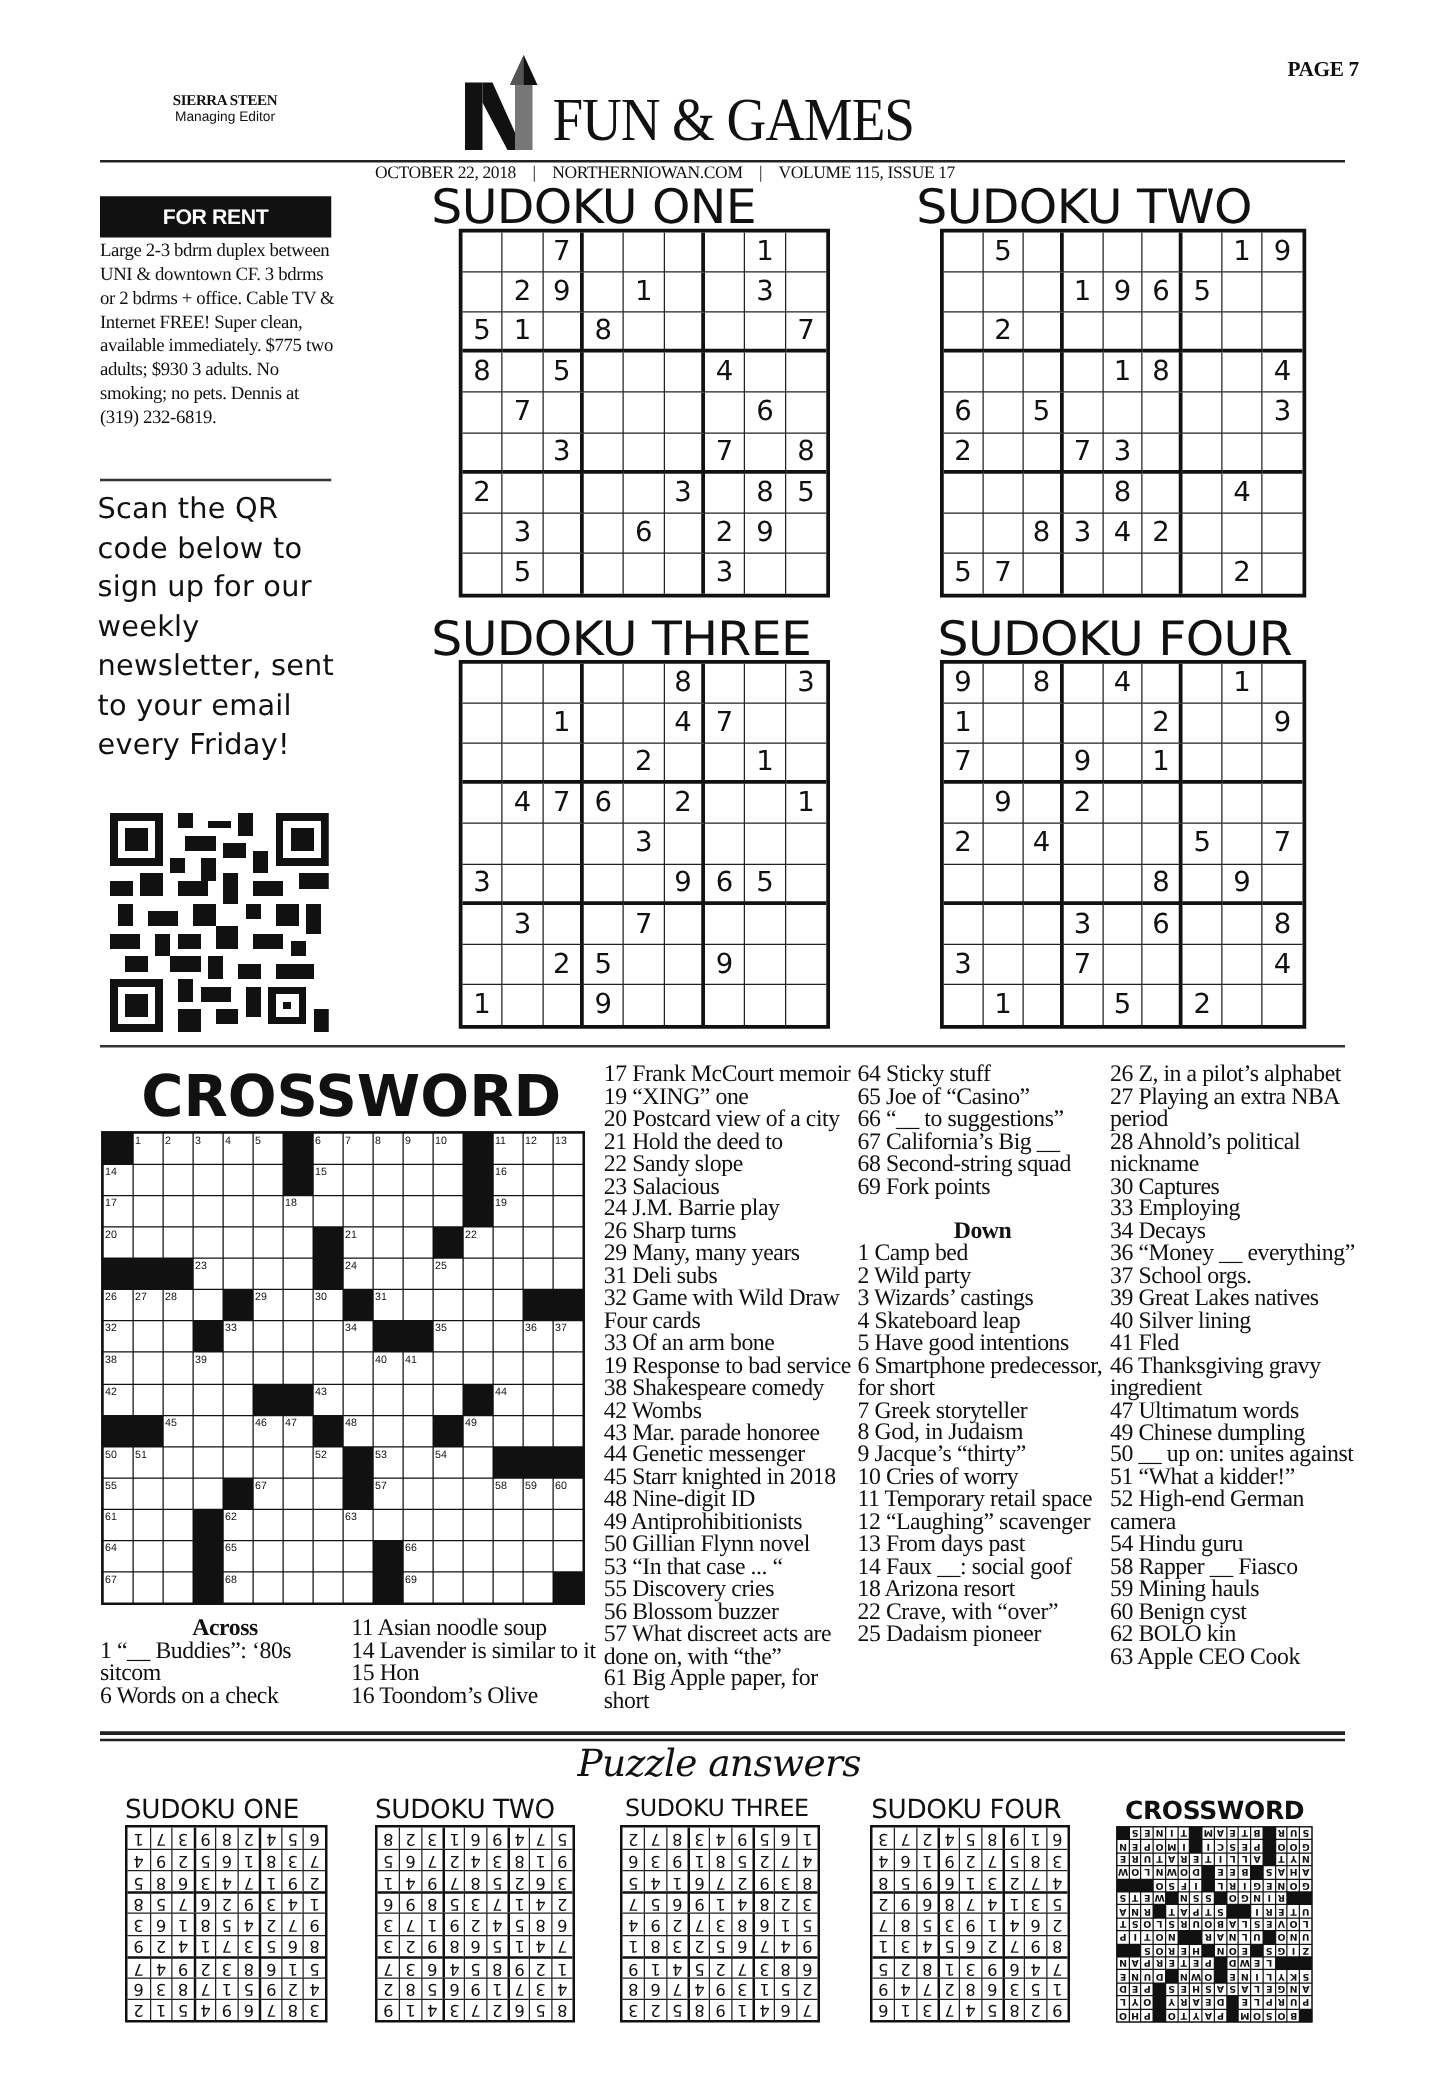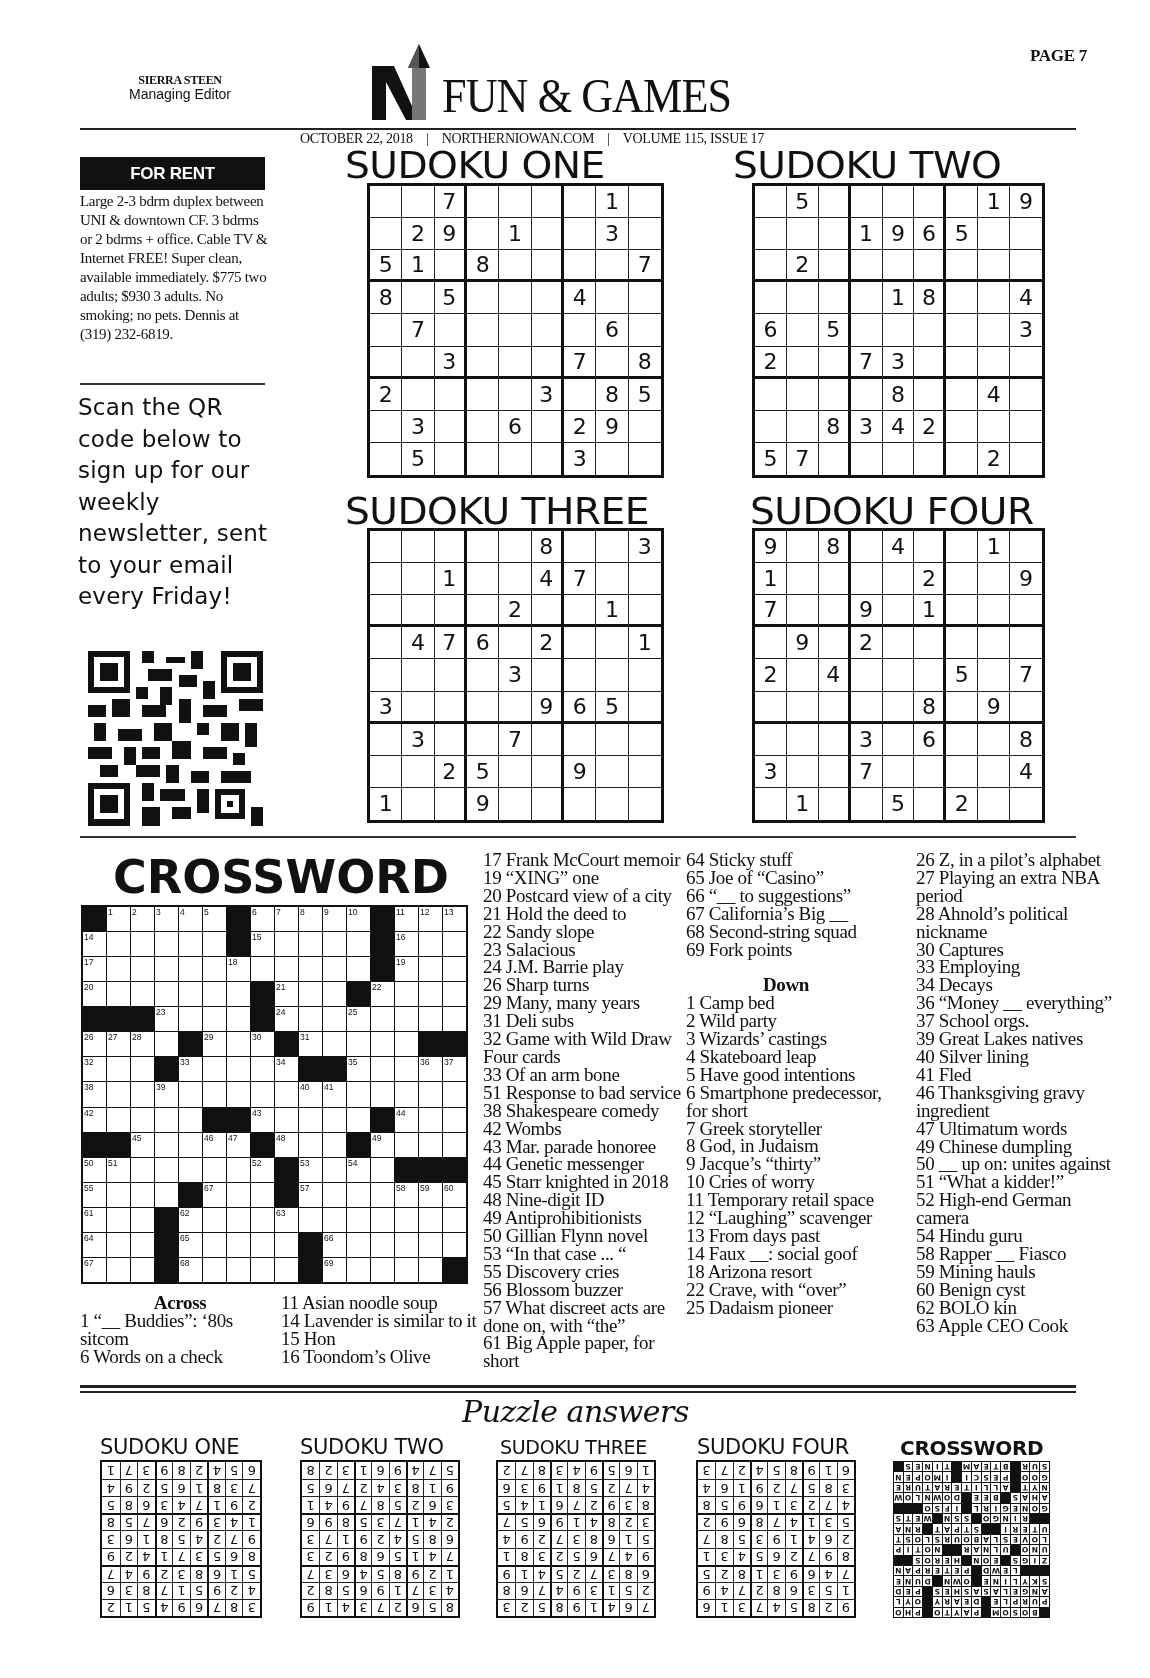--- a/index.html
+++ b/index.html
@@ -1,21 +1,21 @@
 <!DOCTYPE html>
 <html><head>
 <meta charset="utf-8">
 <style>
   html,body{margin:0;padding:0;background:#fff;}
   body{width:1150px;height:1678px;position:relative;overflow:hidden;color:#111;font-family:"Liberation Serif",serif;}
   .abs{position:absolute;}
   
   .editor{left:120px;top:73px;width:120px;text-align:center;line-height:14px;}
   .editor .name{font-family:"Liberation Serif",serif;font-weight:bold;font-size:12px;letter-spacing:-0.3px;}
-  .editor .role{font-family:"Liberation Sans",sans-serif;font-size:14px;}
+  .editor .role{font-family:"Liberation Sans",sans-serif;font-size:11px;}
   .logo{left:372px;top:42px;width:60px;height:78px;}
   .masthead{left:442px;top:70px;font-size:49px;line-height:52px;letter-spacing:-1px;transform:scaleX(0.9);transform-origin:left top;white-space:nowrap;}
   .pagenum{left:1030px;top:46px;font-size:17px;font-weight:bold;letter-spacing:-0.3px;}
   .rule-top{left:80px;top:128px;width:996px;height:2px;background:#222;}
   .dateline{left:300px;top:131px;font-size:14px;white-space:nowrap;letter-spacing:-0.3px;}
   .dateline .sep{padding:0 10px;}
   
   .rent-head{left:80px;top:157px;width:185px;height:33px;background:#111;color:#fff;font-family:"Liberation Sans",sans-serif;font-weight:bold;font-size:17px;line-height:33px;text-align:center;letter-spacing:-0.3px;}
   .rent-body{left:80px;top:192px;width:190px;font-size:15px;line-height:19px;letter-spacing:-0.3px;}
   .rent-body b{font-weight:normal;}
@@ -882,21 +882,21 @@
     <div>20 Postcard view of a city</div>
     <div>21 Hold the deed to</div>
     <div>22 Sandy slope</div>
     <div>23 Salacious</div>
     <div>24 J.M. Barrie play</div>
     <div>26 Sharp turns</div>
     <div>29 Many, many years</div>
     <div>31 Deli subs</div>
     <div>32 Game with Wild Draw Four cards</div>
     <div>33 Of an arm bone</div>
-    <div>51 Response to bad service</div>
+    <div>19 Response to bad service</div>
     <div>38 Shakespeare comedy</div>
     <div>42 Wombs</div>
     <div>43 Mar. parade honoree</div>
     <div>44 Genetic messenger</div>
     <div>45 Starr knighted in 2018</div>
     <div>48 Nine-digit ID</div>
     <div>49 Antiprohibitionists</div>
     <div>50 Gillian Flynn novel</div>
     <div>53 “In that case ... “</div>
     <div>55 Discovery cries</div>
@@ -924,21 +924,21 @@
     <div>9 Jacque’s “thirty”</div>
     <div>10 Cries of worry</div>
     <div>11 Temporary retail space</div>
     <div>12 “Laughing” scavenger</div>
     <div>13 From days past</div>
     <div>14 Faux __: social goof</div>
     <div>18 Arizona resort</div>
     <div>22 Crave, with “over”</div>
     <div>25 Dadaism pioneer</div>
   </div>
-<div class="abs clue-col" id="clue5" style="left:888px;top:851px;width:200px;margin-left:28px;">
+<div class="abs clue-col" id="clue5" style="left:888px;top:851px;width:200px;">
     <div>26 Z, in a pilot’s alphabet</div>
     <div>27 Playing an extra NBA period</div>
     <div>28 Ahnold’s political nickname</div>
     <div>30 Captures</div>
     <div>33 Employing</div>
     <div>34 Decays</div>
     <div>36 “Money __ everything”</div>
     <div>37 School orgs.</div>
     <div>39 Great Lakes natives</div>
     <div>40 Silver lining</div>

